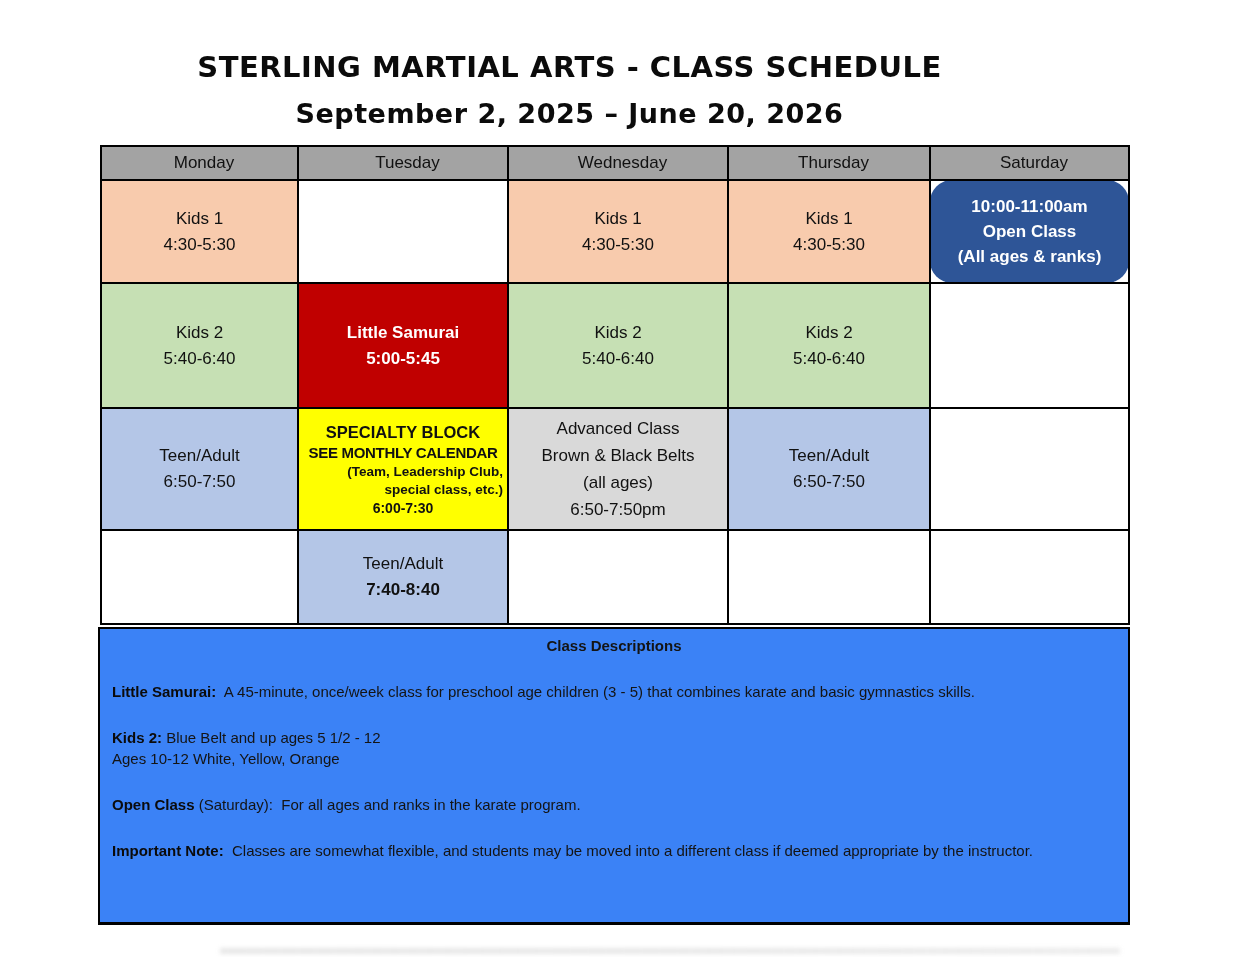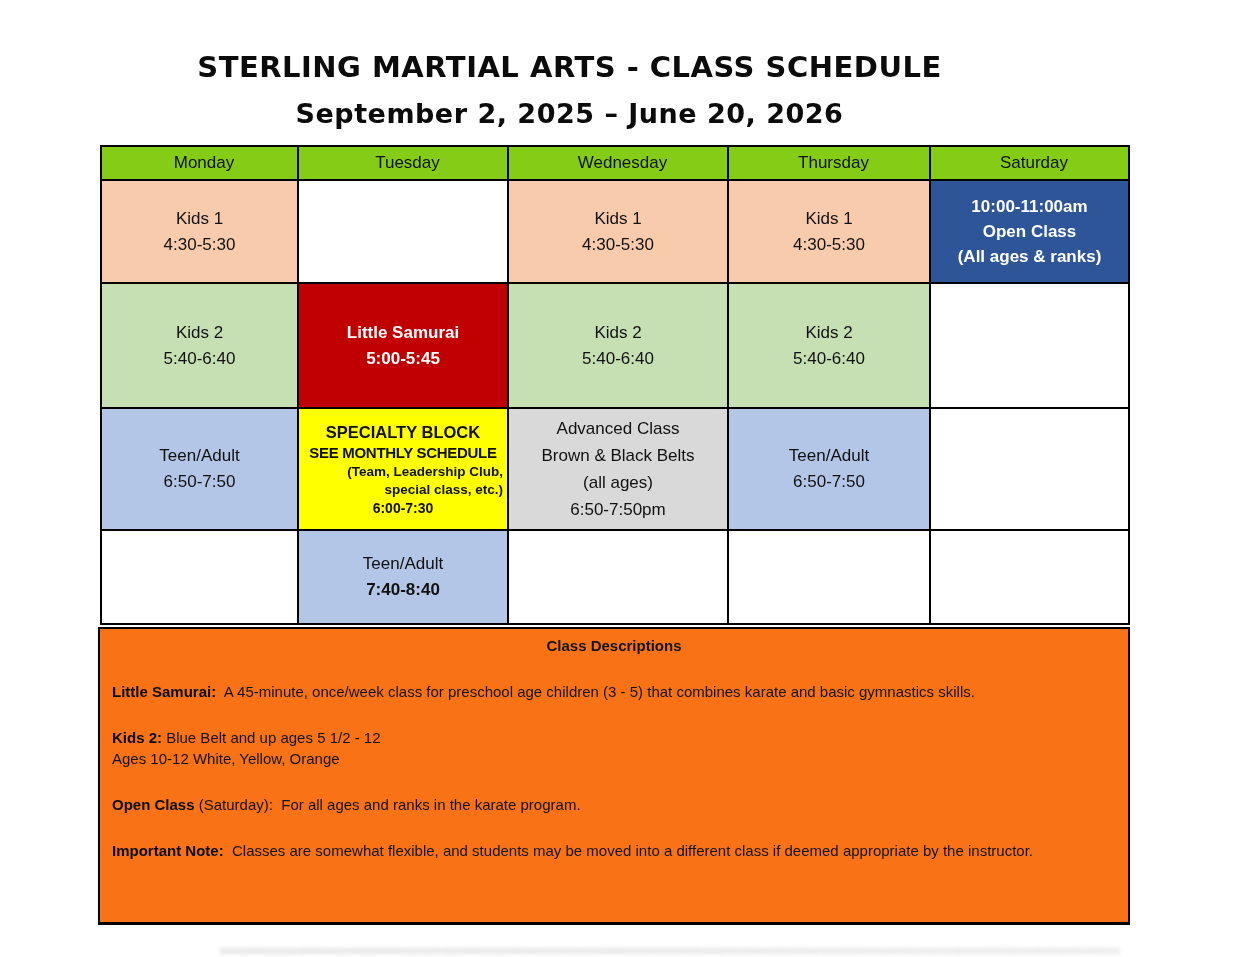--- a/index.html
+++ b/index.html
@@ -18,48 +18,48 @@
   
   table.sched{
     position:absolute;left:100px;top:145px;width:1028px;
     border-collapse:collapse;table-layout:fixed;
   }
   table.sched th, table.sched td{
     border:2px solid #000;text-align:center;vertical-align:middle;
     padding:2px 4px;background:#ffffff;overflow:hidden;
   }
   table.sched th{
-    background:#84cc16;font-weight:400;font-size:17px;height:28px;color:#111;padding-left:13px;
+    background:#a3a3a3;font-weight:400;font-size:17px;height:28px;color:#111;padding-left:13px;
   }
   tr.r1 td{height:97px;}
   tr.r2 td{height:119px;}
   tr.r3 td{height:116px;}
   tr.r4 td{height:88px;}
   .cell-line{font-size:17px;line-height:26px;white-space:pre-wrap;}
   .c-peach{background:#f8cbad !important;}
   .c-green{background:#c6e0b4 !important;}
   .c-blue{background:#b4c6e7 !important;margin-left:27px;}
-  .c-navy{background:#2e5597 !important;color:#ffffff;}
+  .c-navy{background:#2e5597 !important;color:#ffffff;border-radius:22px;}
   .c-navy .cell-line{font-weight:700;line-height:25px;}
   .c-red{background:#c00000 !important;color:#ffffff;}
   .c-red .cell-line{font-weight:700;}
   .c-yellow{background:#ffff00 !important;}
   .c-yellow .cell-line{font-weight:700;}
   .c-gray{background:#d9d9d9 !important;}
   .sp-1{font-size:16.5px;line-height:22px;}
   .sp-2{font-size:15px;line-height:20px;letter-spacing:-.3px;}
   .sp-3{font-size:13.5px;line-height:18px;text-align:right;}
   .sp-4{font-size:14px;line-height:19px;}
   .adv .cell-line{line-height:27px;}
   .bold{font-weight:700;}
   
   .desc-box{
     position:absolute;left:98px;top:627px;width:1032px;height:298px;
     box-sizing:border-box;border:2px solid #000;border-bottom-width:3px;
-    background:#f97316;padding:6px 12px 12px 12px;
+    background:#3b82f6;padding:6px 12px 12px 12px;
   }
   .desc-heading{
     text-align:center;font-weight:700;font-size:15px;line-height:20px;margin:0;
   }
   .desc-box p{
     margin:0 0 25px 0;font-size:15px;line-height:21px;white-space:pre-wrap;color:#141414;
   }
   .desc-box p b{font-weight:700;color:#0b0b0b;}
   
   .bottom-artifact{
@@ -131,21 +131,21 @@
       </td>
       <td></td>
     </tr>
     <tr class="r3">
       <td class="c-blue">
         <div class="cell-line">Teen/Adult</div>
         <div class="cell-line">6:50-7:50</div>
       </td>
       <td class="c-yellow">
         <div class="cell-line sp-1">SPECIALTY BLOCK</div>
-        <div class="cell-line sp-2">SEE MONTHLY SCHEDULE</div>
+        <div class="cell-line sp-2">SEE MONTHLY CALENDAR</div>
         <div class="cell-line sp-3">(Team, Leadership Club,</div>
         <div class="cell-line sp-3">special class, etc.)</div>
         <div class="cell-line sp-4">6:00-7:30</div>
       </td>
       <td class="c-gray adv">
         <div class="cell-line">Advanced Class</div>
         <div class="cell-line">Brown &amp; Black Belts</div>
         <div class="cell-line">(all ages)</div>
         <div class="cell-line">6:50-7:50pm</div>
       </td>

